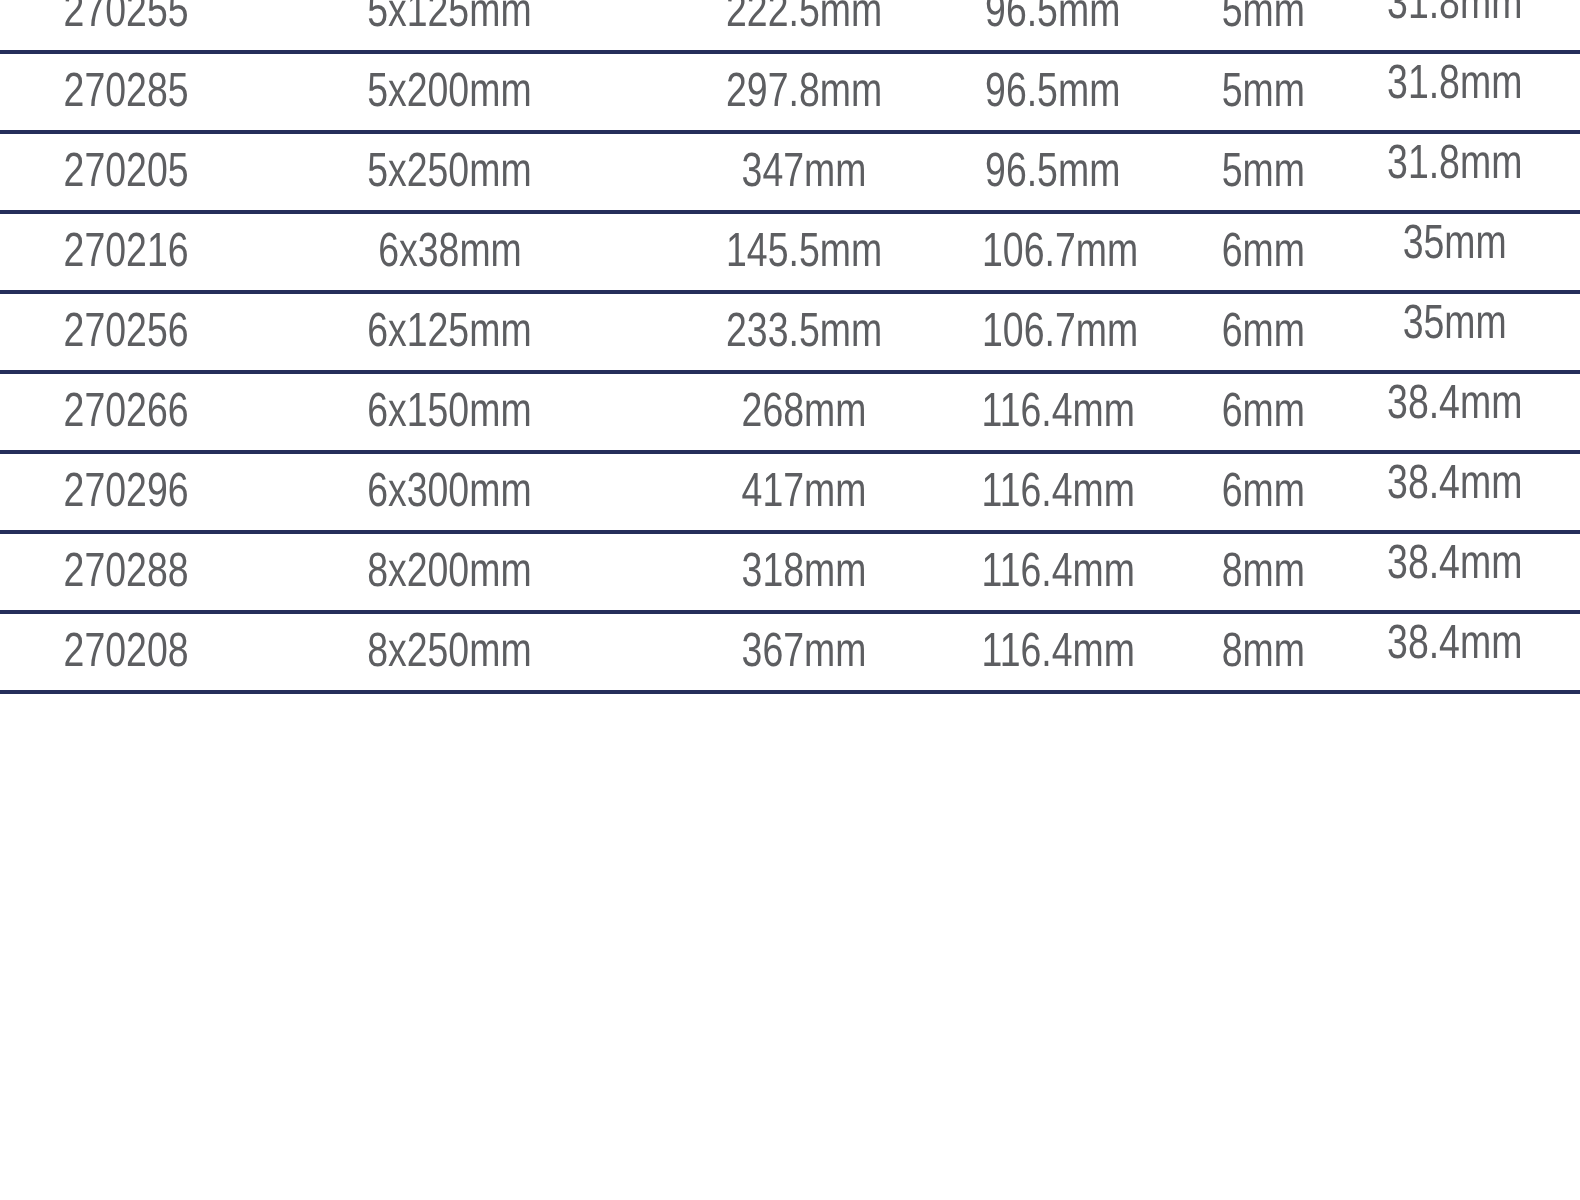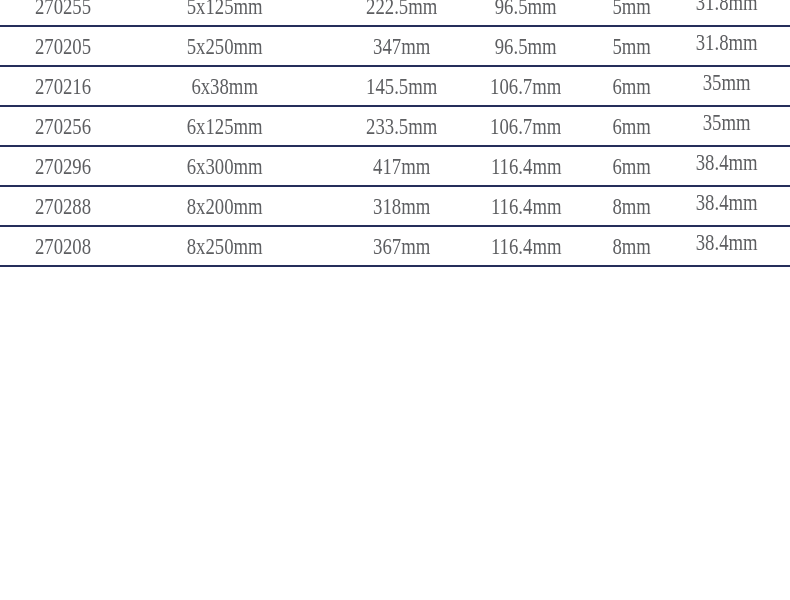--- a/index.html
+++ b/index.html
@@ -6,21 +6,21 @@
     --line:#252e5b;
     --text:#5d5e61;
     --bg:#ffffff;
   }
   html,body{margin:0;padding:0;background:var(--bg);}
   .viewport{
     position:relative;
     width:790px;height:539px;
     overflow:hidden;
     background:var(--bg);
-    font-family:Liberation Serif, serif;
+    font-family:Liberation Sans, sans-serif;
   }
   table.spec{
     position:absolute;
     top:-13px;left:0;
     width:790px;
     border-collapse:collapse;
     table-layout:fixed;
   }
   table.spec td{
     height:38px;
@@ -62,20 +62,28 @@
   <tr>
     <td><div class="cell-text">270255</div></td>
     <td><div class="cell-text">5x125mm</div></td>
     <td><div class="cell-text">222.5mm</div></td>
     <td><div class="cell-text">96.5mm</div></td>
     <td><div class="cell-text">5mm</div></td>
     <td class="col-last"><div class="cell-text">31.8mm</div></td>
   </tr>
 
 
+  <tr>
+    <td><div class="cell-text">270285</div></td>
+    <td><div class="cell-text">5x200mm</div></td>
+    <td><div class="cell-text">297.8mm</div></td>
+    <td><div class="cell-text">96.5mm</div></td>
+    <td><div class="cell-text">5mm</div></td>
+    <td class="col-last"><div class="cell-text">31.8mm</div></td>
+  </tr>
 
   <tr>
     <td><div class="cell-text">270205</div></td>
     <td><div class="cell-text">5x250mm</div></td>
     <td><div class="cell-text">347mm</div></td>
     <td><div class="cell-text">96.5mm</div></td>
     <td><div class="cell-text">5mm</div></td>
     <td class="col-last"><div class="cell-text">31.8mm</div></td>
   </tr>
 
@@ -91,20 +99,28 @@
 
   <tr>
     <td><div class="cell-text">270256</div></td>
     <td><div class="cell-text">6x125mm</div></td>
     <td><div class="cell-text">233.5mm</div></td>
     <td><div class="cell-text">106.7mm</div></td>
     <td><div class="cell-text">6mm</div></td>
     <td class="col-last"><div class="cell-text">35mm</div></td>
   </tr>
 
+  <tr>
+    <td><div class="cell-text">270266</div></td>
+    <td><div class="cell-text">6x150mm</div></td>
+    <td><div class="cell-text">268mm</div></td>
+    <td><div class="cell-text">116.4mm</div></td>
+    <td><div class="cell-text">6mm</div></td>
+    <td class="col-last"><div class="cell-text">38.4mm</div></td>
+  </tr>
 
 
 
   <tr>
     <td><div class="cell-text">270296</div></td>
     <td><div class="cell-text">6x300mm</div></td>
     <td><div class="cell-text">417mm</div></td>
     <td><div class="cell-text">116.4mm</div></td>
     <td><div class="cell-text">6mm</div></td>
     <td class="col-last"><div class="cell-text">38.4mm</div></td>

